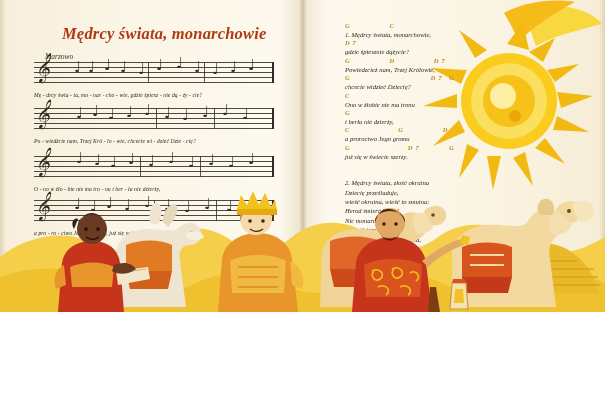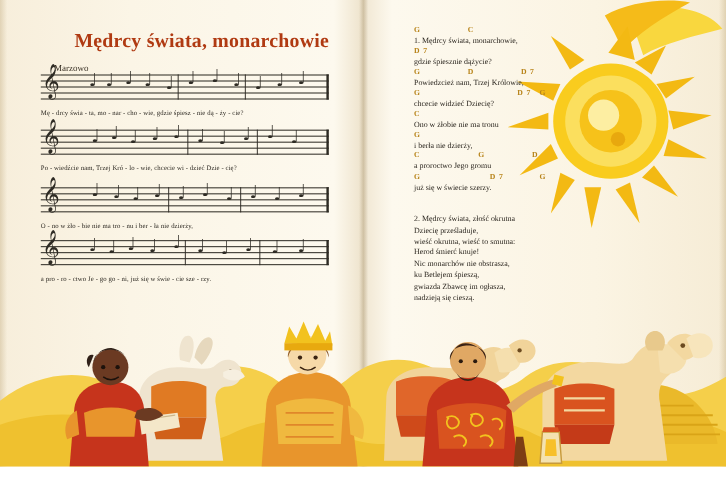--- a/index.html
+++ b/index.html
@@ -3,24 +3,25 @@
 <meta charset="utf-8">
 <style>
   html, body {
     margin: 0;
     padding: 0;
     background: #ffffff;
   }
   #page {
     position: relative;
     width: 605px;
-    height: 389px;
+    height: 312px;
     overflow: hidden;
     background: #fdf6e6;
     font-family: "Liberation Serif", serif;
+    font-style: italic;
   }
 
   
   .spread-bg {
     position: absolute;
     inset: 0;
     background:
       linear-gradient(to right,
         #f7eedb 0%, #fbf5e6 18%, #fdf9ee 46%,
         #efe5cf 49.6%, #e8dcc3 50%, #f2e9d6 50.6%,

